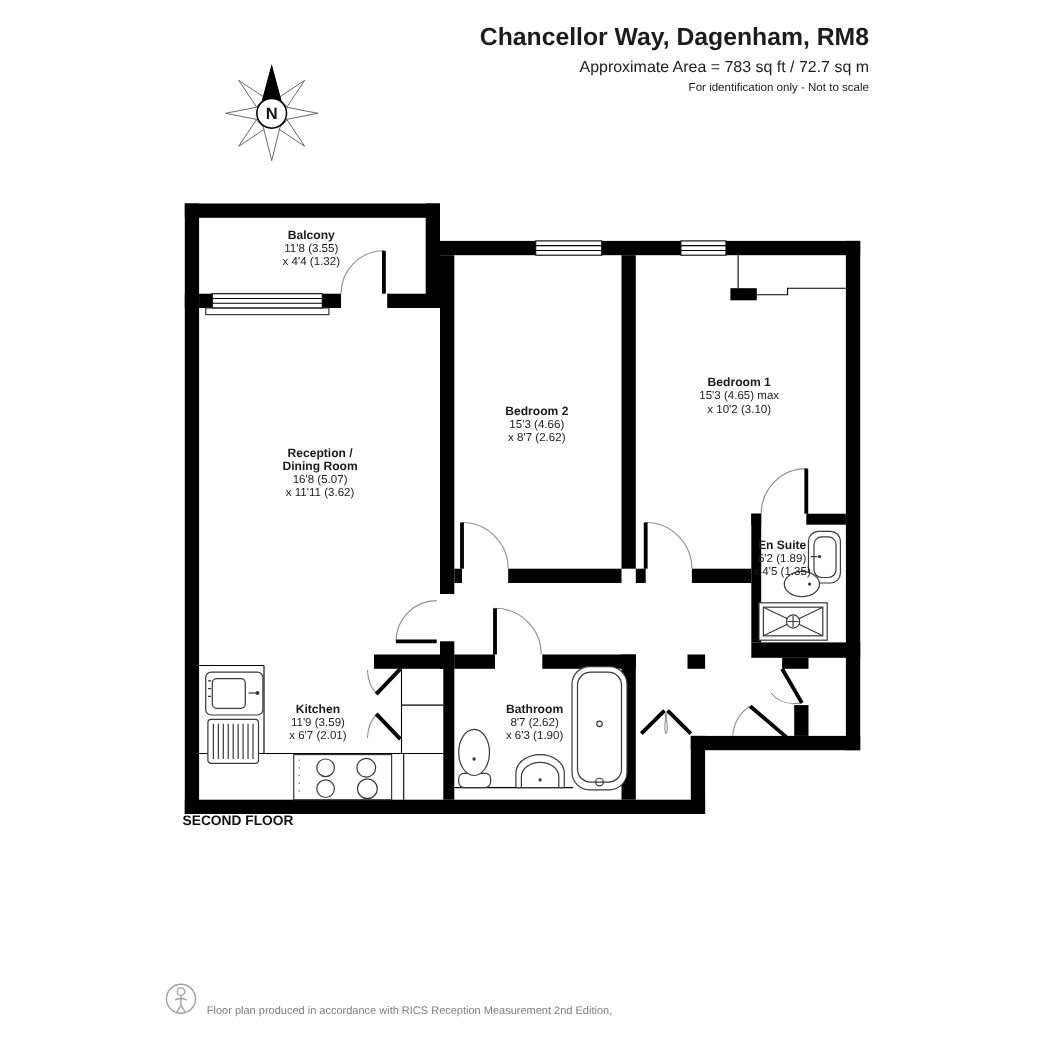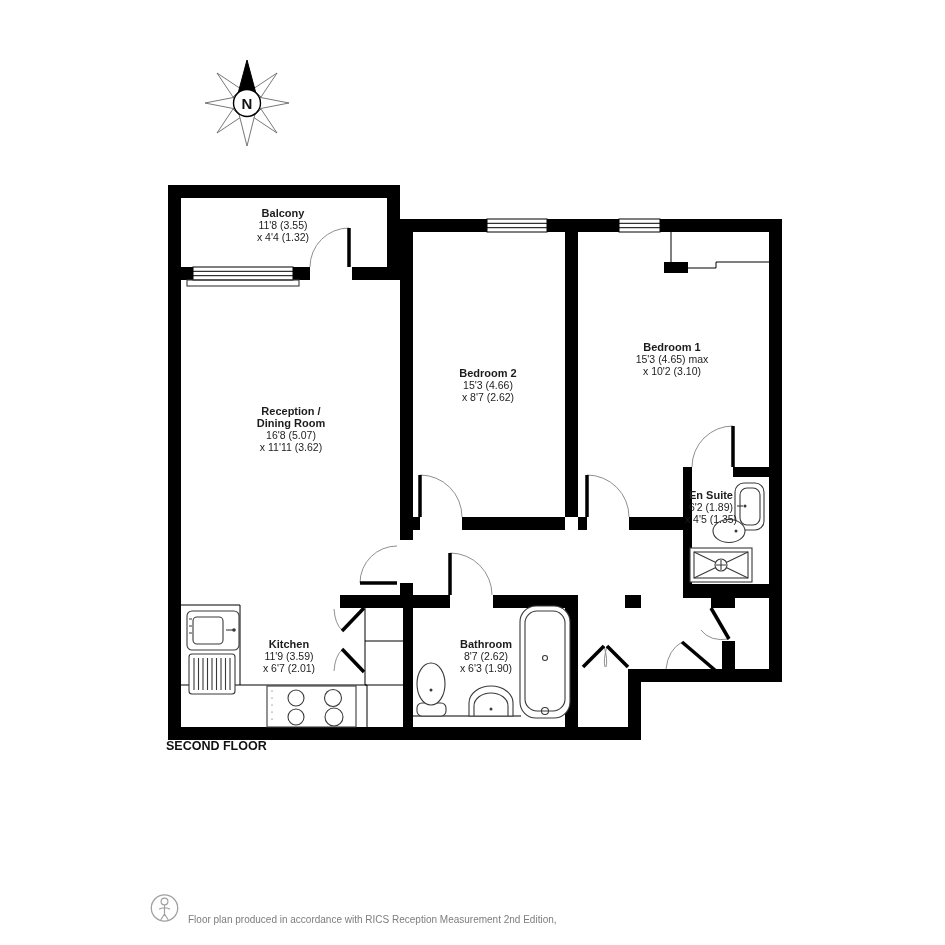--- a/index.html
+++ b/index.html
@@ -29,20 +29,23 @@
   .fix{stroke:#3a3a3a;stroke-width:1.1;fill:#fff;}
   .fixn{stroke:#3a3a3a;stroke-width:1.1;fill:none;}
   .cmp{stroke:#555;stroke-width:0.8;fill:#fff;}
 </style>
 </head>
 <body>
 
 <div id="stage">
 
   <div class="hdr">
+    <div class="title">Chancellor Way, Dagenham, RM8</div>
+    <div class="area">Approximate Area = 783 sq ft / 72.7 sq m</div>
+    <div class="disc">For identification only - Not to scale</div>
   </div>
 
   <svg id="planSvg" width="945" height="945" viewBox="0 0 945 945">
 
     <g>
       <polygon class="cmp" points="277,73 253,89 261,97"></polygon>
       <polygon class="cmp" points="217,73 241,89 233,97"></polygon>
       <polygon class="cmp" points="217,133 241,117 233,109"></polygon>
       <polygon class="cmp" points="277,133 253,117 261,109"></polygon>
       <polygon class="cmp" points="247,146 237,106 257,106"></polygon>

